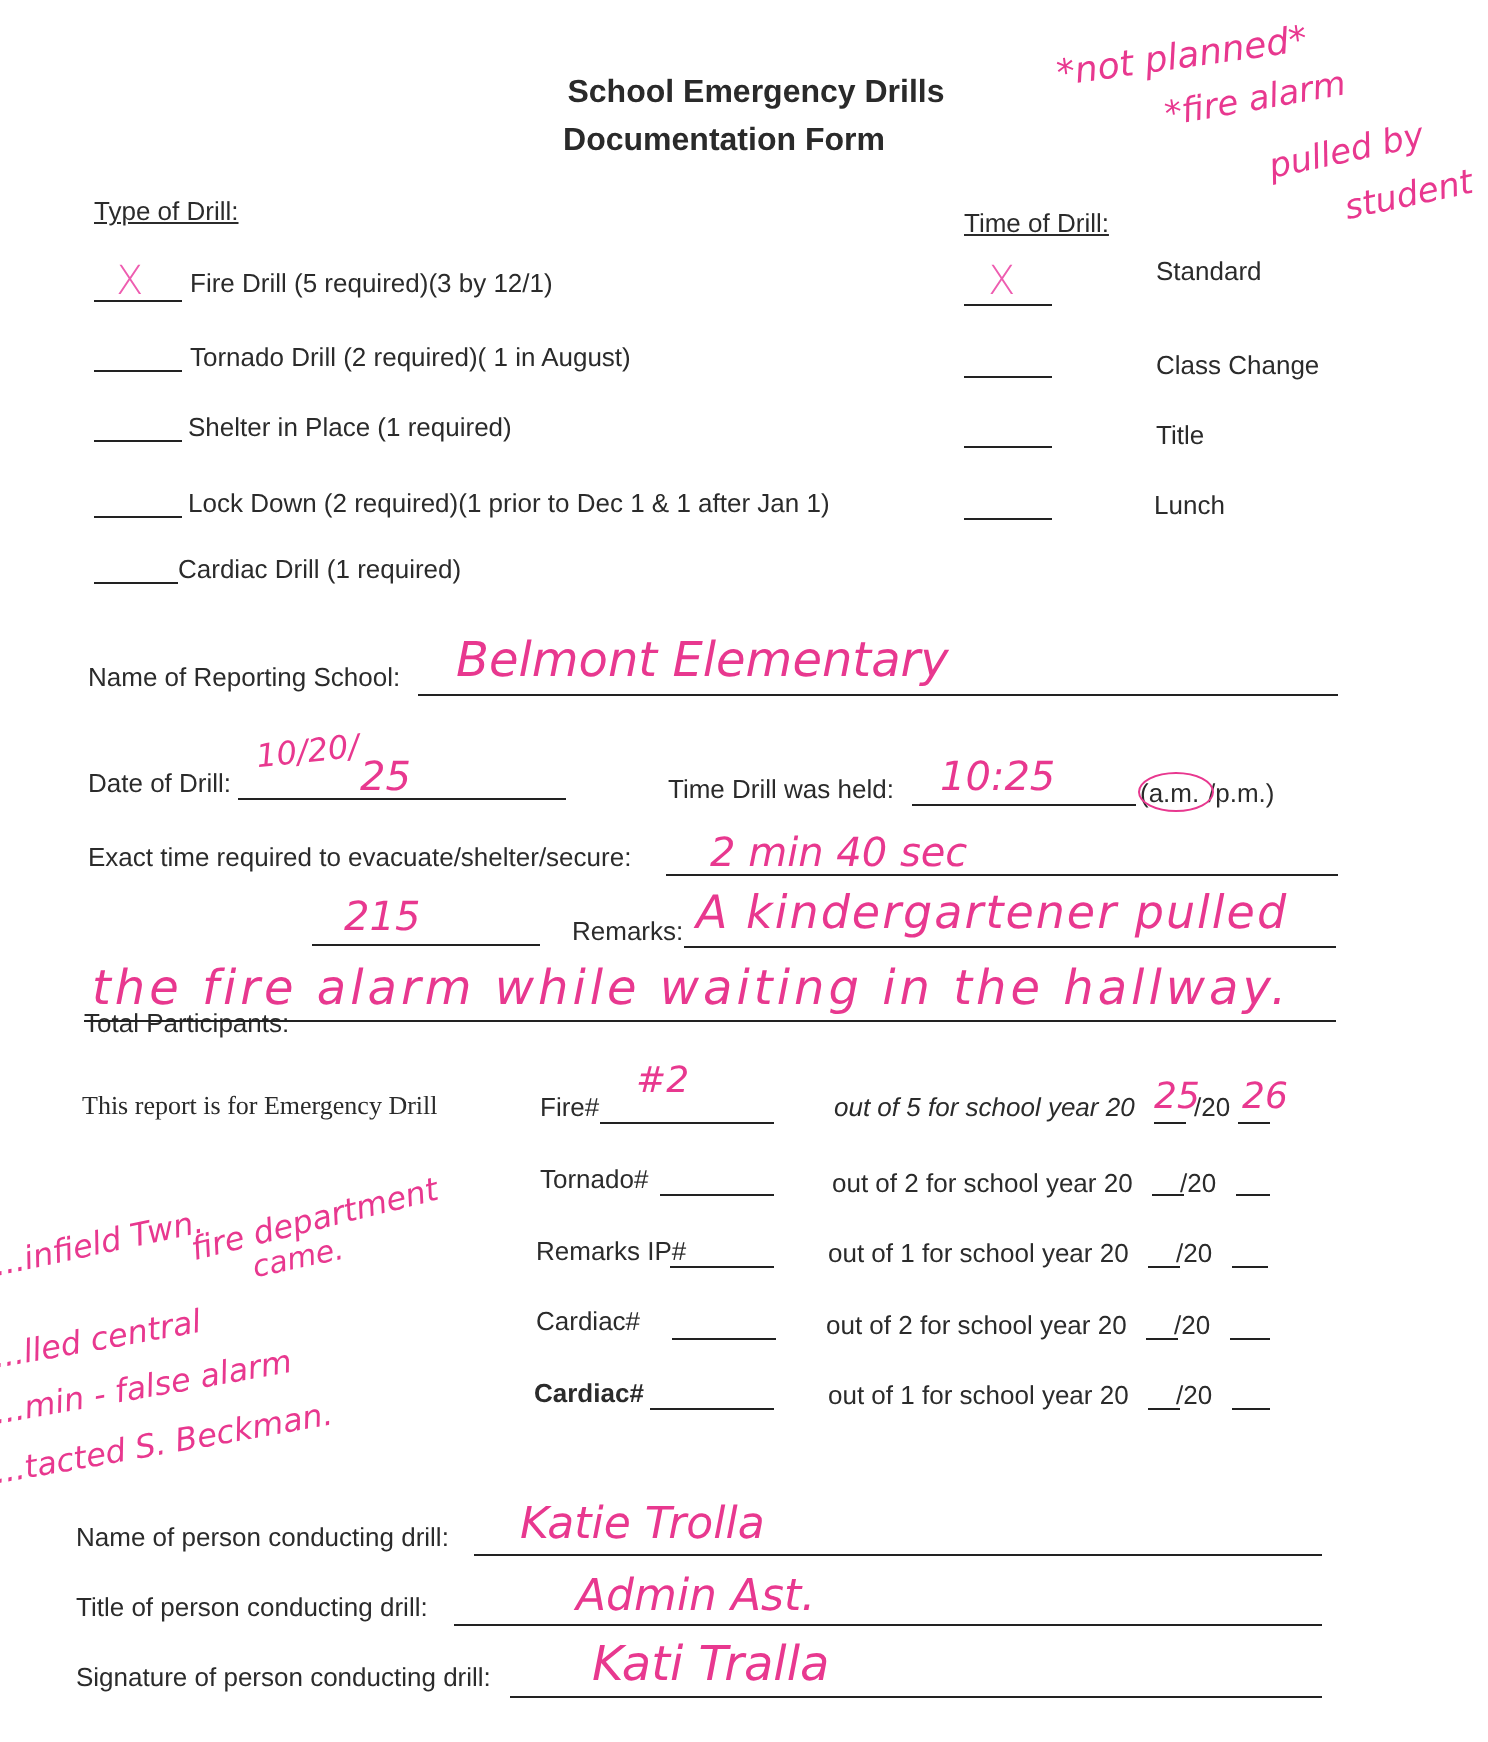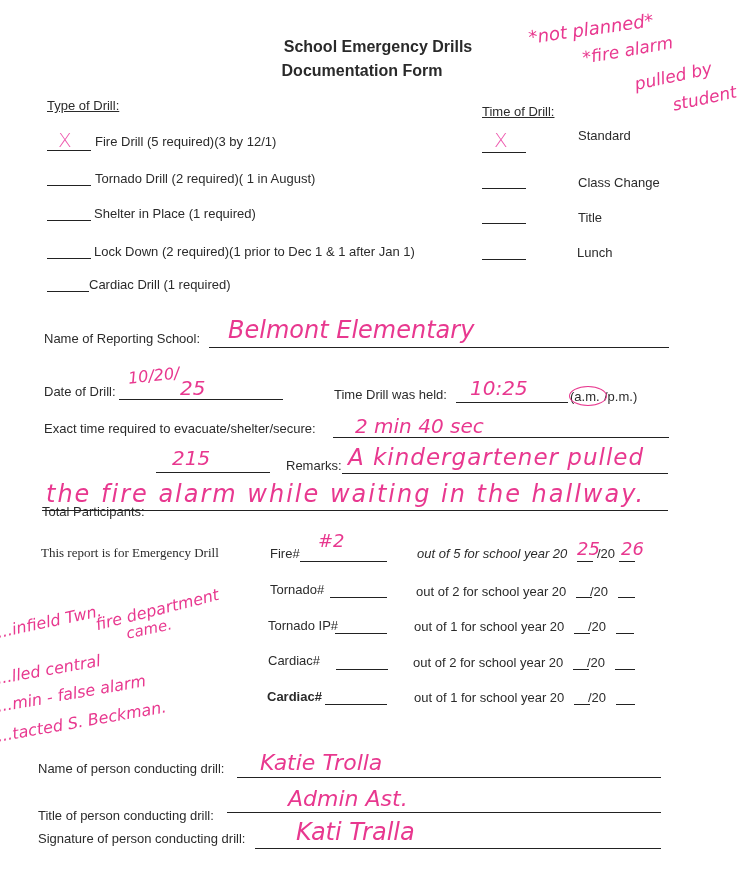--- a/index.html
+++ b/index.html
@@ -119,21 +119,21 @@
 <div>
   <div class="abs lbl" style="left:270px; top:582px;">Tornado#</div>
   <div class="line" style="left:330px; top:597px; width:57px;"></div>
   <div class="abs lbl" style="left:416px; top:584px;">out of 2 for school year 20</div>
   <div class="line" style="left:576px; top:597px; width:16px;"></div>
   <div class="abs lbl" style="left:590px; top:584px;">/20</div>
   <div class="line" style="left:618px; top:597px; width:17px;"></div>
 </div>
 
 <div>
-  <div class="abs lbl" style="left:268px; top:618px;">Tornado IP#</div>
+  <div class="abs lbl" style="left:268px; top:618px;">Remarks IP#</div>
   <div class="line" style="left:335px; top:633px; width:52px;"></div>
   <div class="abs lbl" style="left:414px; top:619px;">out of 1 for school year 20</div>
   <div class="line" style="left:574px; top:633px; width:16px;"></div>
   <div class="abs lbl" style="left:588px; top:619px;">/20</div>
   <div class="line" style="left:616px; top:633px; width:18px;"></div>
 </div>
 
 <div>
   <div class="abs lbl" style="left:268px; top:653px;">Cardiac#</div>
   <div class="line" style="left:336px; top:669px; width:52px;"></div>
@@ -158,19 +158,19 @@
   <div class="hw" style="left:126px; top:620px; font-size:15px; transform:rotate(-12deg);">came.</div>
   <div class="hw" style="left:-4px; top:660px; font-size:16px; transform:rotate(-10deg);">...lled central</div>
   <div class="hw" style="left:-4px; top:684px; font-size:16px; transform:rotate(-10deg);">...min - false alarm</div>
   <div class="hw" style="left:-4px; top:712px; font-size:16px; transform:rotate(-10deg);">...tacted S. Beckman.</div>
 </div>
 
 <div class="abs lbl" style="left:38px; top:761px;">Name of person conducting drill:</div>
 <div class="line" style="left:237px; top:777px; width:424px;"></div>
 <div class="hw" style="left:260px; top:750px; font-size:22px;">Katie Trolla</div>
 
-<div class="abs lbl" style="left:38px; top:796px;margin-top:12px;">Title of person conducting drill:</div>
+<div class="abs lbl" style="left:38px; top:796px;">Title of person conducting drill:</div>
 <div class="line" style="left:227px; top:812px; width:434px;"></div>
 <div class="hw" style="left:288px; top:786px; font-size:22px;">Admin Ast.</div>
 
 <div class="abs lbl" style="left:38px; top:831px;">Signature of person conducting drill:</div>
 <div class="line" style="left:255px; top:848px; width:406px;"></div>
 <div class="hw" style="left:296px; top:818px; font-size:24px;">Kati Tralla</div>
 
 </body></html>

